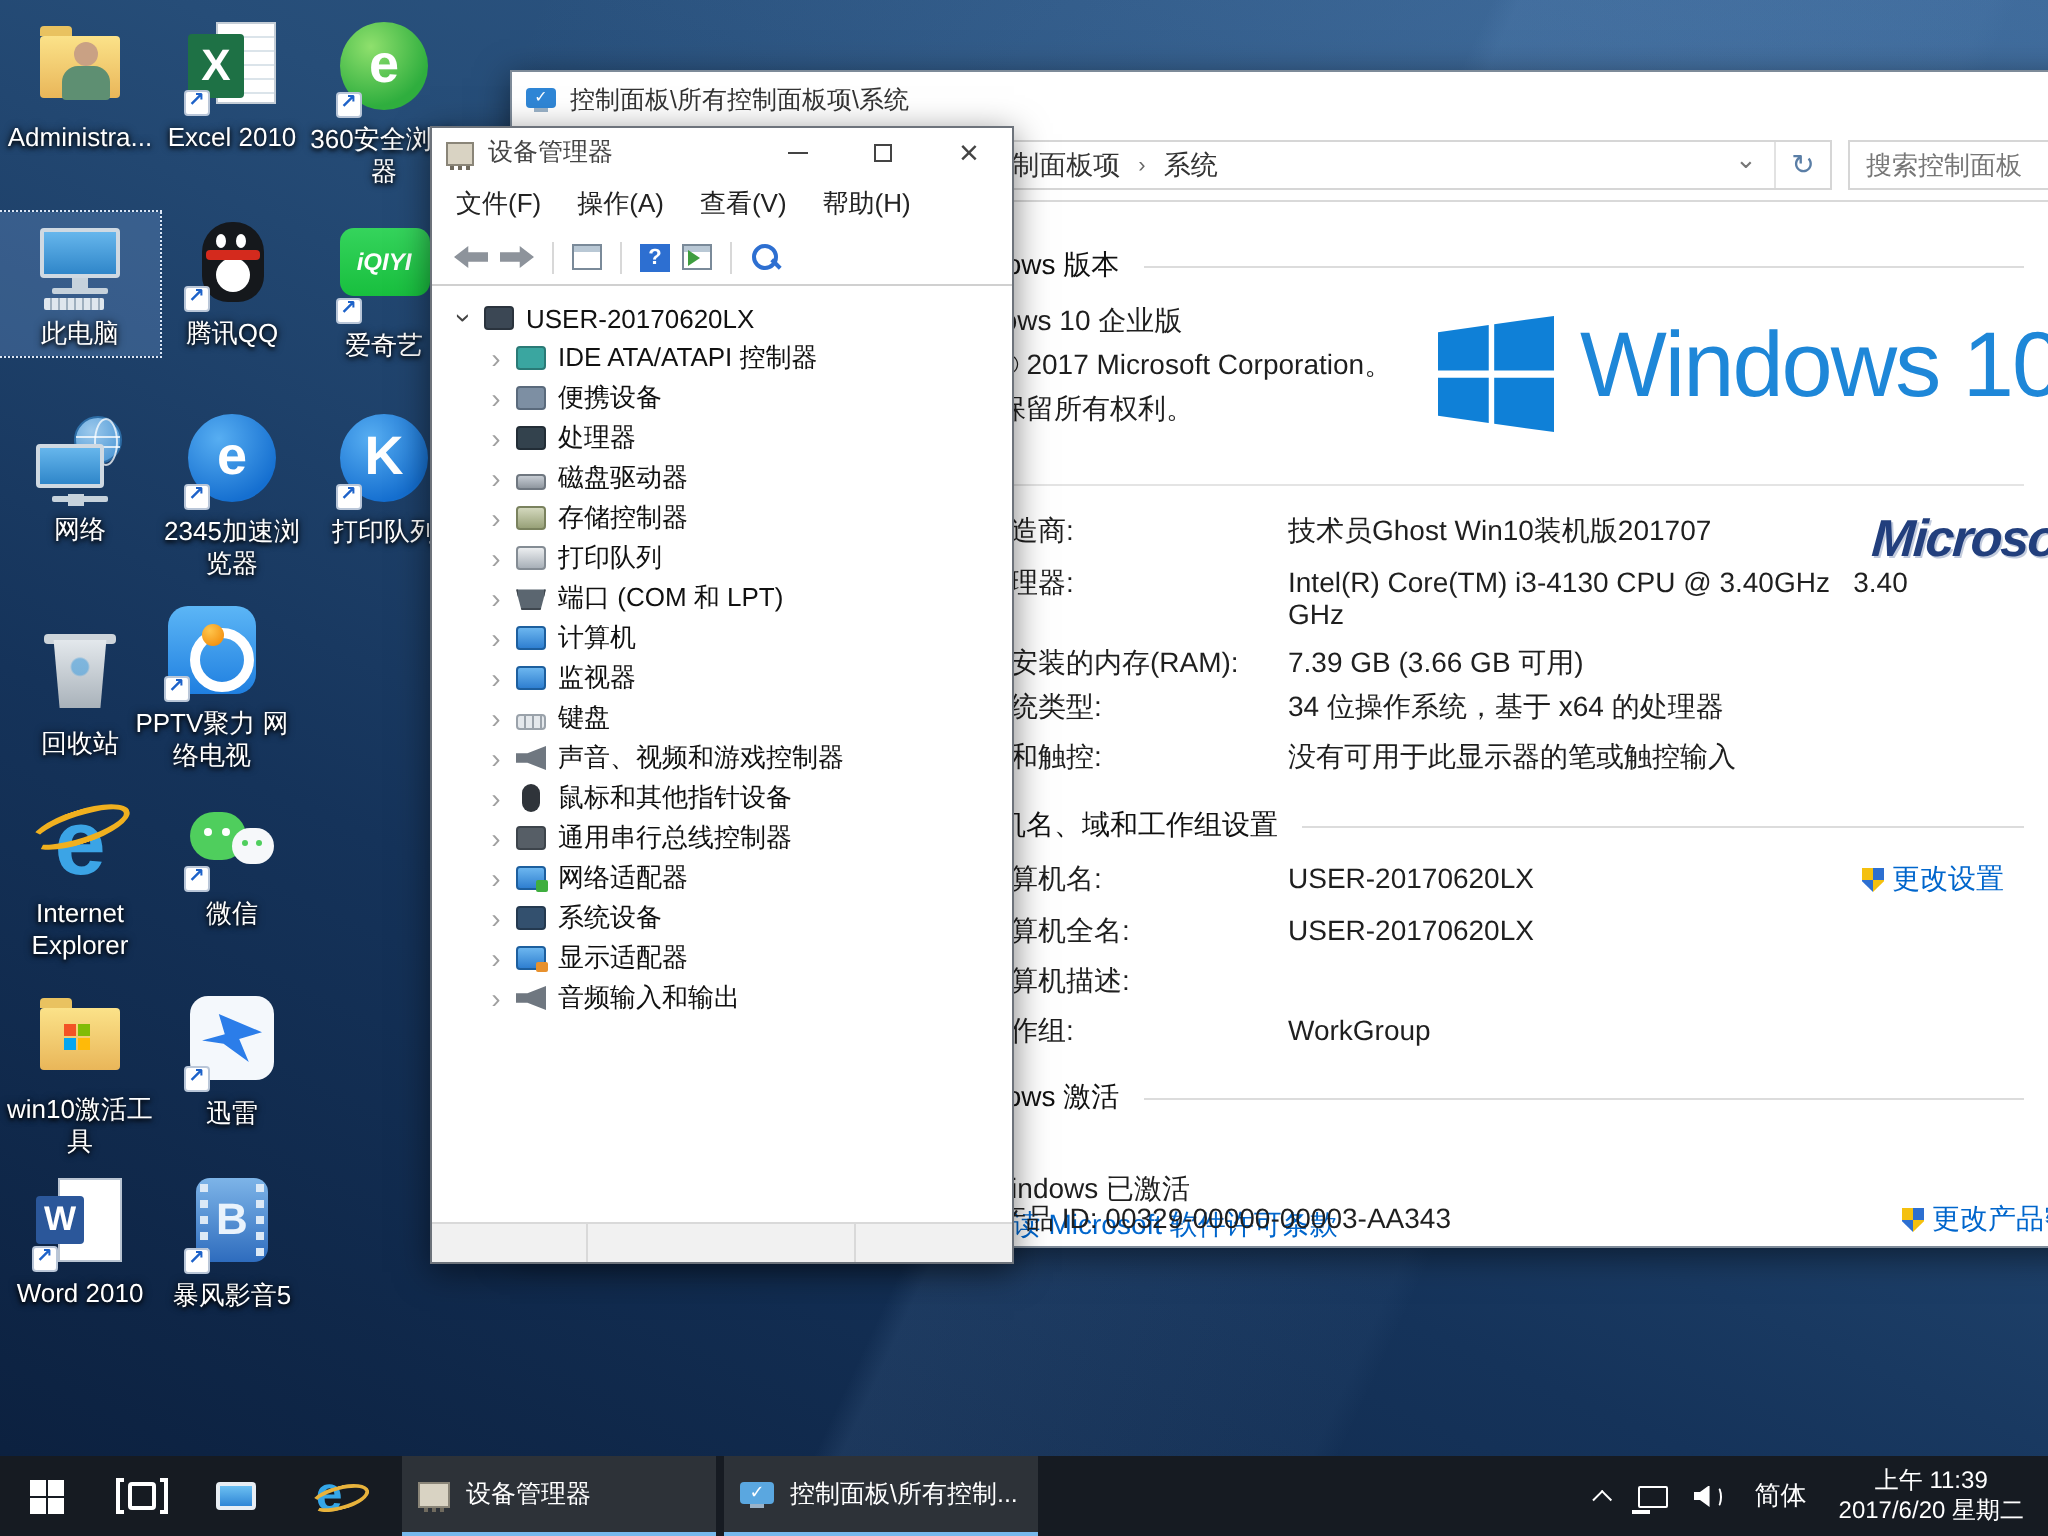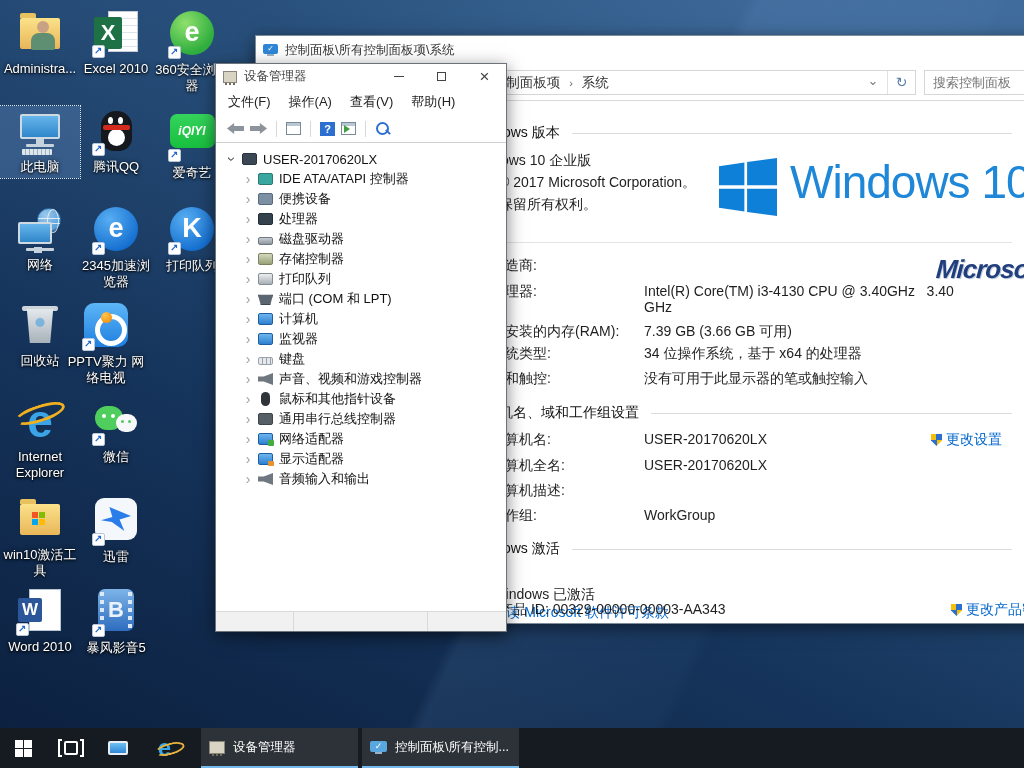--- a/index.html
+++ b/index.html
@@ -323,21 +323,21 @@
 览器</div>
 </div>
 <div class="dicon" style="left:152px;top:204px">
   <div class="art">
       <div class="bluecirc">K</div>
       <span class="sc"></span>
     </div>
   <div class="dlbl">打印队列</div>
 </div>
 
-<div class="dicon" style="left:0;top:300px">
+<div class="dicon" style="left:0;top:311px">
   <div class="art">
       <div class="bin-rim"></div>
       <div class="bin"></div>
     </div>
   <div class="dlbl">回收站</div>
 </div>
 <div class="dicon" style="left:66px;top:300px">
   <div class="art">
       <div class="pptv"></div>
       <span class="sc"></span>
@@ -448,20 +448,21 @@
             <polygon points="0,34 28,34 28,59 0,55"></polygon>
             <polygon points="31,34 64,34 64,64 31,59.5"></polygon>
           </g>
         </svg>
     </div>
     <div class="wlogo-text">Windows 10</div>
     <div class="hrule" style="top:140px"></div>
 
     <div class="info-row" style="top:155px">
       <span class="lb">制造商:</span>
+        <span class="vl">技术员Ghost Win10装机版201707</span>
     </div>
     <div class="info-row" style="top:181px">
       <span class="lb">处理器:</span>
         <span class="vl">Intel(R) Core(TM) i3-4130 CPU @ 3.40GHz   3.40
 GHz</span>
     </div>
     <div class="info-row" style="top:221px">
       <span class="lb">已安装的内存(RAM):</span>
         <span class="vl">7.39 GB (3.66 GB 可用)</span>
     </div>
@@ -616,20 +617,25 @@
         <span class="ti ti-usb"></span>
         <span>通用串行总线控制器</span>
       </div>
     <div class="trow child">
         <span class="chev"></span>
         <span class="ti ti-network"></span>
         <span>网络适配器</span>
       </div>
     <div class="trow child">
         <span class="chev"></span>
+        <span class="ti ti-system"></span>
+        <span>系统设备</span>
+      </div>
+    <div class="trow child">
+        <span class="chev"></span>
         <span class="ti ti-display"></span>
         <span>显示适配器</span>
       </div>
     <div class="trow child">
         <span class="chev"></span>
         <span class="ti ti-speaker"></span>
         <span>音频输入和输出</span>
       </div>
   </div>
   <div class="dm-status">
@@ -662,13 +668,28 @@
   <div class="tb-app">
     <span class="tb-dm-ico"></span>
     <span class="txt">设备管理器</span>
   </div>
   <div class="tb-app">
     <span class="tb-cp-ico">
         <b>✓</b>
       </span>
     <span class="txt">控制面板\所有控制...</span>
   </div>
+  <div class="tray">
+    <span class="tray-chev"><i></i></span>
+    <span class="tray-ico">
+        <span class="net-ic"></span>
+      </span>
+    <span class="tray-ico">
+        <span class="vol-ic"></span>
+        <span class="vol-arc"></span>
+      </span>
+    <span class="ime">简体</span>
+    <div class="clock">
+      <div>上午 11:39</div>
+      <div>2017/6/20 星期二</div>
+    </div>
+  </div>
 </div>
 
 </body></html>

